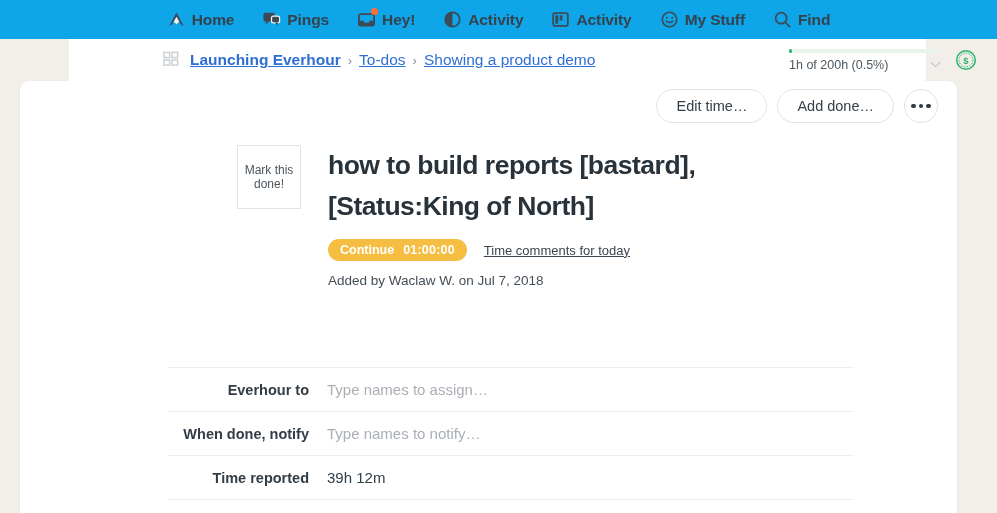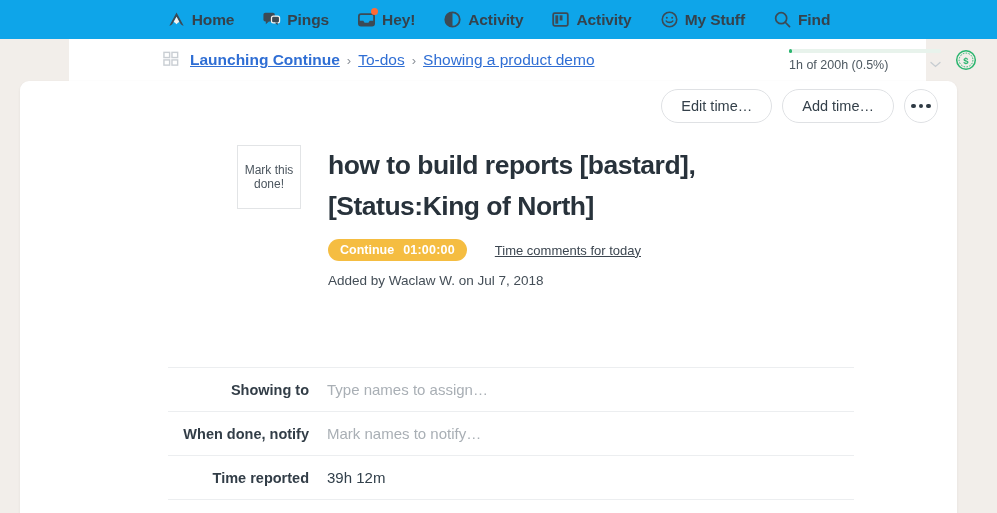--- a/index.html
+++ b/index.html
@@ -98,21 +98,21 @@
     border: 1px solid #e2e4e6; border-radius: 0; background: #fff;
     display: flex; align-items: center; justify-content: center;
     text-align: center; font-size: 12px; line-height: 14px; color: #4b555e;
     cursor: pointer; padding: 0 4px;
   }
   .headright { padding-top: 0px; }
   h1.title {
     font-size: 26.5px; line-height: 41px; font-weight: 700;
     color: #28323b; letter-spacing: -0.5px; max-width: 470px;
   }
-  .metarow { display: flex; align-items: center; gap: 28px; margin-top: 12px; }
+  .metarow { display: flex; align-items: center; gap: 17px; margin-top: 12px; }
   .continue-badge {
     background: #f5bd41; color: #fff; border-radius: 13px;
     height: 22px; padding: 0 12px; display: flex; align-items: center; gap: 9px;
     font-size: 12.5px; font-weight: 700; cursor: pointer;
   }
   .continue-badge .tm { font-weight: 700; letter-spacing: 0.2px; }
   .timecomments {
     font-size: 13px; color: #3c4650; text-decoration: underline; cursor: pointer;
   }
   .addedby { margin-top: 12px; font-size: 13.5px; color: #444e57; }
@@ -217,21 +217,21 @@
   <div class="crumbstrip">
     <div class="crumbline">
       <span class="grid-icon">
         <svg width="17" height="17" viewBox="0 0 18 18">
             <rect x="1" y="2.5" width="6" height="5.5" fill="none" stroke="#c9ced3" stroke-width="1.5"></rect>
             <rect x="9.5" y="2.5" width="6" height="5.5" fill="none" stroke="#c9ced3" stroke-width="1.5"></rect>
             <rect x="1" y="10.5" width="6" height="5.5" fill="none" stroke="#c9ced3" stroke-width="1.5"></rect>
             <rect x="9.5" y="10.5" width="6" height="5.5" fill="none" stroke="#c9ced3" stroke-width="1.5"></rect>
           </svg>
       </span>
-      <span class="crumb bold">Launching Continue</span>
+      <span class="crumb bold">Launching Everhour</span>
       <span class="crumb-sep">›</span>
       <span class="crumb">To-dos</span>
       <span class="crumb-sep">›</span>
       <span class="crumb">Showing a product demo</span>
     </div>
   </div>
 
   <div class="budget">
     <div class="budget-inner">
       <div class="bar-track">
@@ -252,21 +252,21 @@
           <circle cx="11" cy="11" r="6.9" fill="none" stroke="#2ab56e" stroke-width="1" stroke-dasharray="1.6 1.3"></circle>
           <text x="11" y="15" text-anchor="middle" font-family="Liberation Sans, sans-serif" font-size="9.5" font-weight="700" fill="#2ab56e">$</text>
         </svg>
     </span>
   </div>
 
   <div class="card">
 
     <div class="card-actions">
       <button class="pill">Edit time…</button>
-      <button class="pill">Add time…</button>
+      <button class="pill">Add done…</button>
       <button class="circ-btn">
           <i></i>
           <i></i>
           <i></i>
         </button>
     </div>
 
     <div class="headblock">
       <div class="markdone">
         <span>Mark this done!</span>
@@ -280,27 +280,27 @@
           </div>
           <a class="timecomments">Time comments for today</a>
         </div>
         <div class="addedby">Added by Waclaw W. on Jul 7, 2018</div>
       </div>
     </div>
 
     <div class="rows">
 
       <div class="frow">
-        <div class="flabel">Showing to</div>
+        <div class="flabel">Everhour to</div>
         <div class="fplaceholder">Type names to assign…</div>
       </div>
 
       <div class="frow">
         <div class="flabel">When done, notify</div>
-        <div class="fplaceholder">Mark names to notify…</div>
+        <div class="fplaceholder">Type names to notify…</div>
       </div>
 
       <div class="frow">
         <div class="flabel">Time reported</div>
         <div class="fvalue">39h 12m</div>
       </div>
 
       <div class="frow">
         
         

